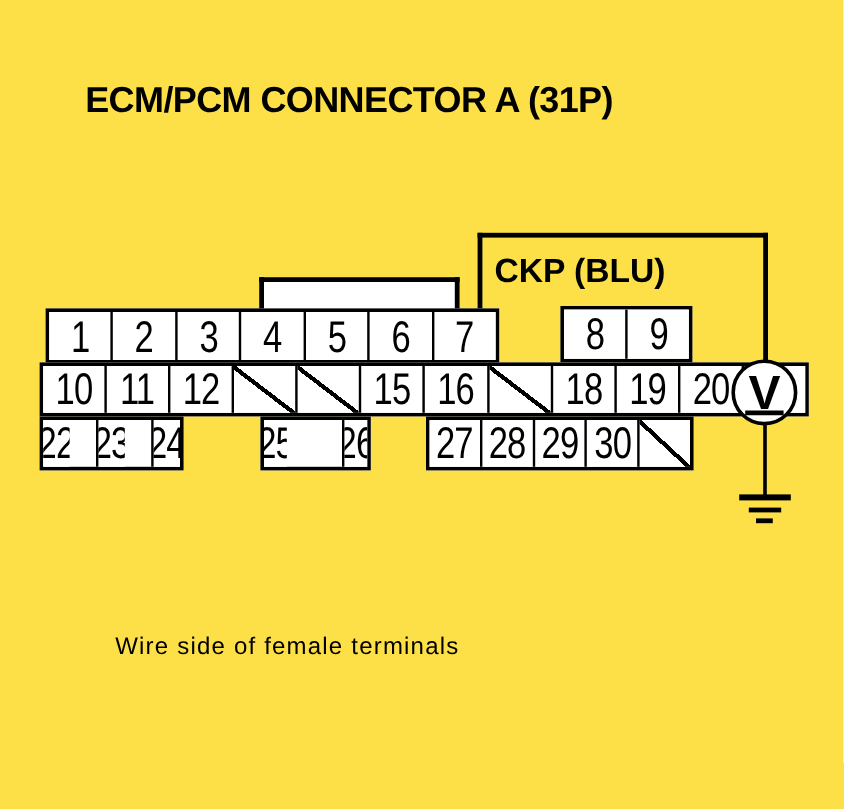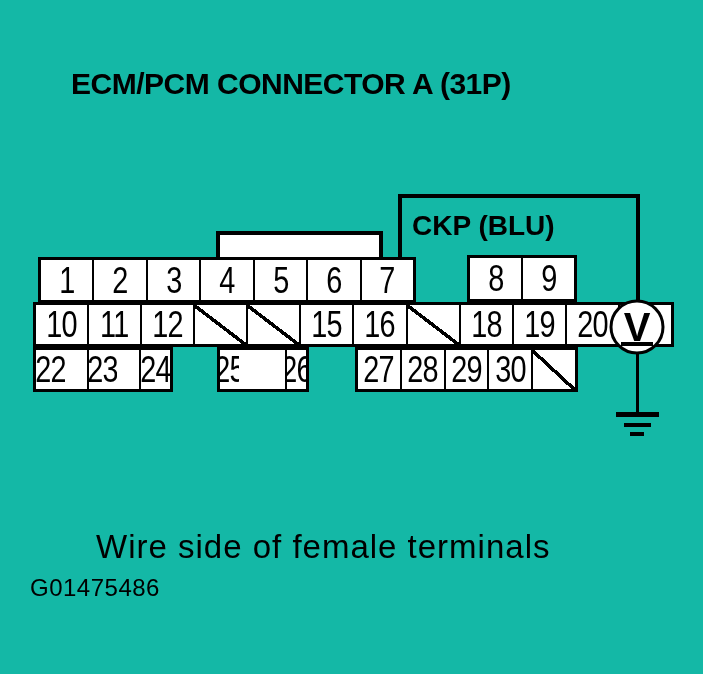--- a/index.html
+++ b/index.html
@@ -1,21 +1,21 @@
 <!DOCTYPE html>
 <html><head>
 <meta charset="utf-8">
 <style>
   * { box-sizing: border-box; margin: 0; padding: 0; }
   html, body { background: #ffffff; }
   .canvas {
     position: relative;
     width: 703px;
     height: 674px;
-    background: #14b8a6;
+    background: #fde047;
     color: #000000;
     font-family: "Liberation Sans", sans-serif;
     overflow: hidden;
     text-decoration: underline;
   }
   .title {
     position: absolute;
     left: 71px;
     top: 67px;
     font-size: 30px;
@@ -29,21 +29,21 @@
     top: 210px;
     font-size: 28px;
     font-weight: bold;
     white-space: nowrap;
     text-align: center;
   }
   .caption {
     position: absolute;
     left: 96px;
     top: 528px;
-    font-size: 33px;
+    font-size: 20px;
     letter-spacing: 1px;
     white-space: nowrap;
   }
   .figure-id {
     position: absolute;
     left: 30px;
     top: 574px;
     font-size: 24px;
     letter-spacing: 0.5px;
     white-space: nowrap;
@@ -176,21 +176,21 @@
         <span class="n">19</span>
       </div>
     <div class="cell">
         <span class="n">20</span>
       </div>
     <div class="cell">
         <span class="n">21</span>
       </div>
   </div>
 
-  <div class="block" style="left:33px; top:347px; width:140px; height:45px;gap:22px;">
+  <div class="block" style="left:33px; top:347px; width:120px; height:45px;gap:22px;">
     <div class="cell">
         <span class="n">22</span>
       </div>
     <div class="cell">
         <span class="n">23</span>
       </div>
     <div class="cell">
         <span class="n">24</span>
       </div>
   </div>
@@ -228,15 +228,14 @@
 
   <div class="line wire-v-lower"></div>
 
   <div>
     <div class="line gnd-bar1"></div>
     <div class="line gnd-bar2"></div>
     <div class="line gnd-bar3"></div>
   </div>
 
   <div class="caption">Wire side of female terminals</div>
-  <div class="figure-id">G01475486</div>
 
 </div>
 
 </body></html>

